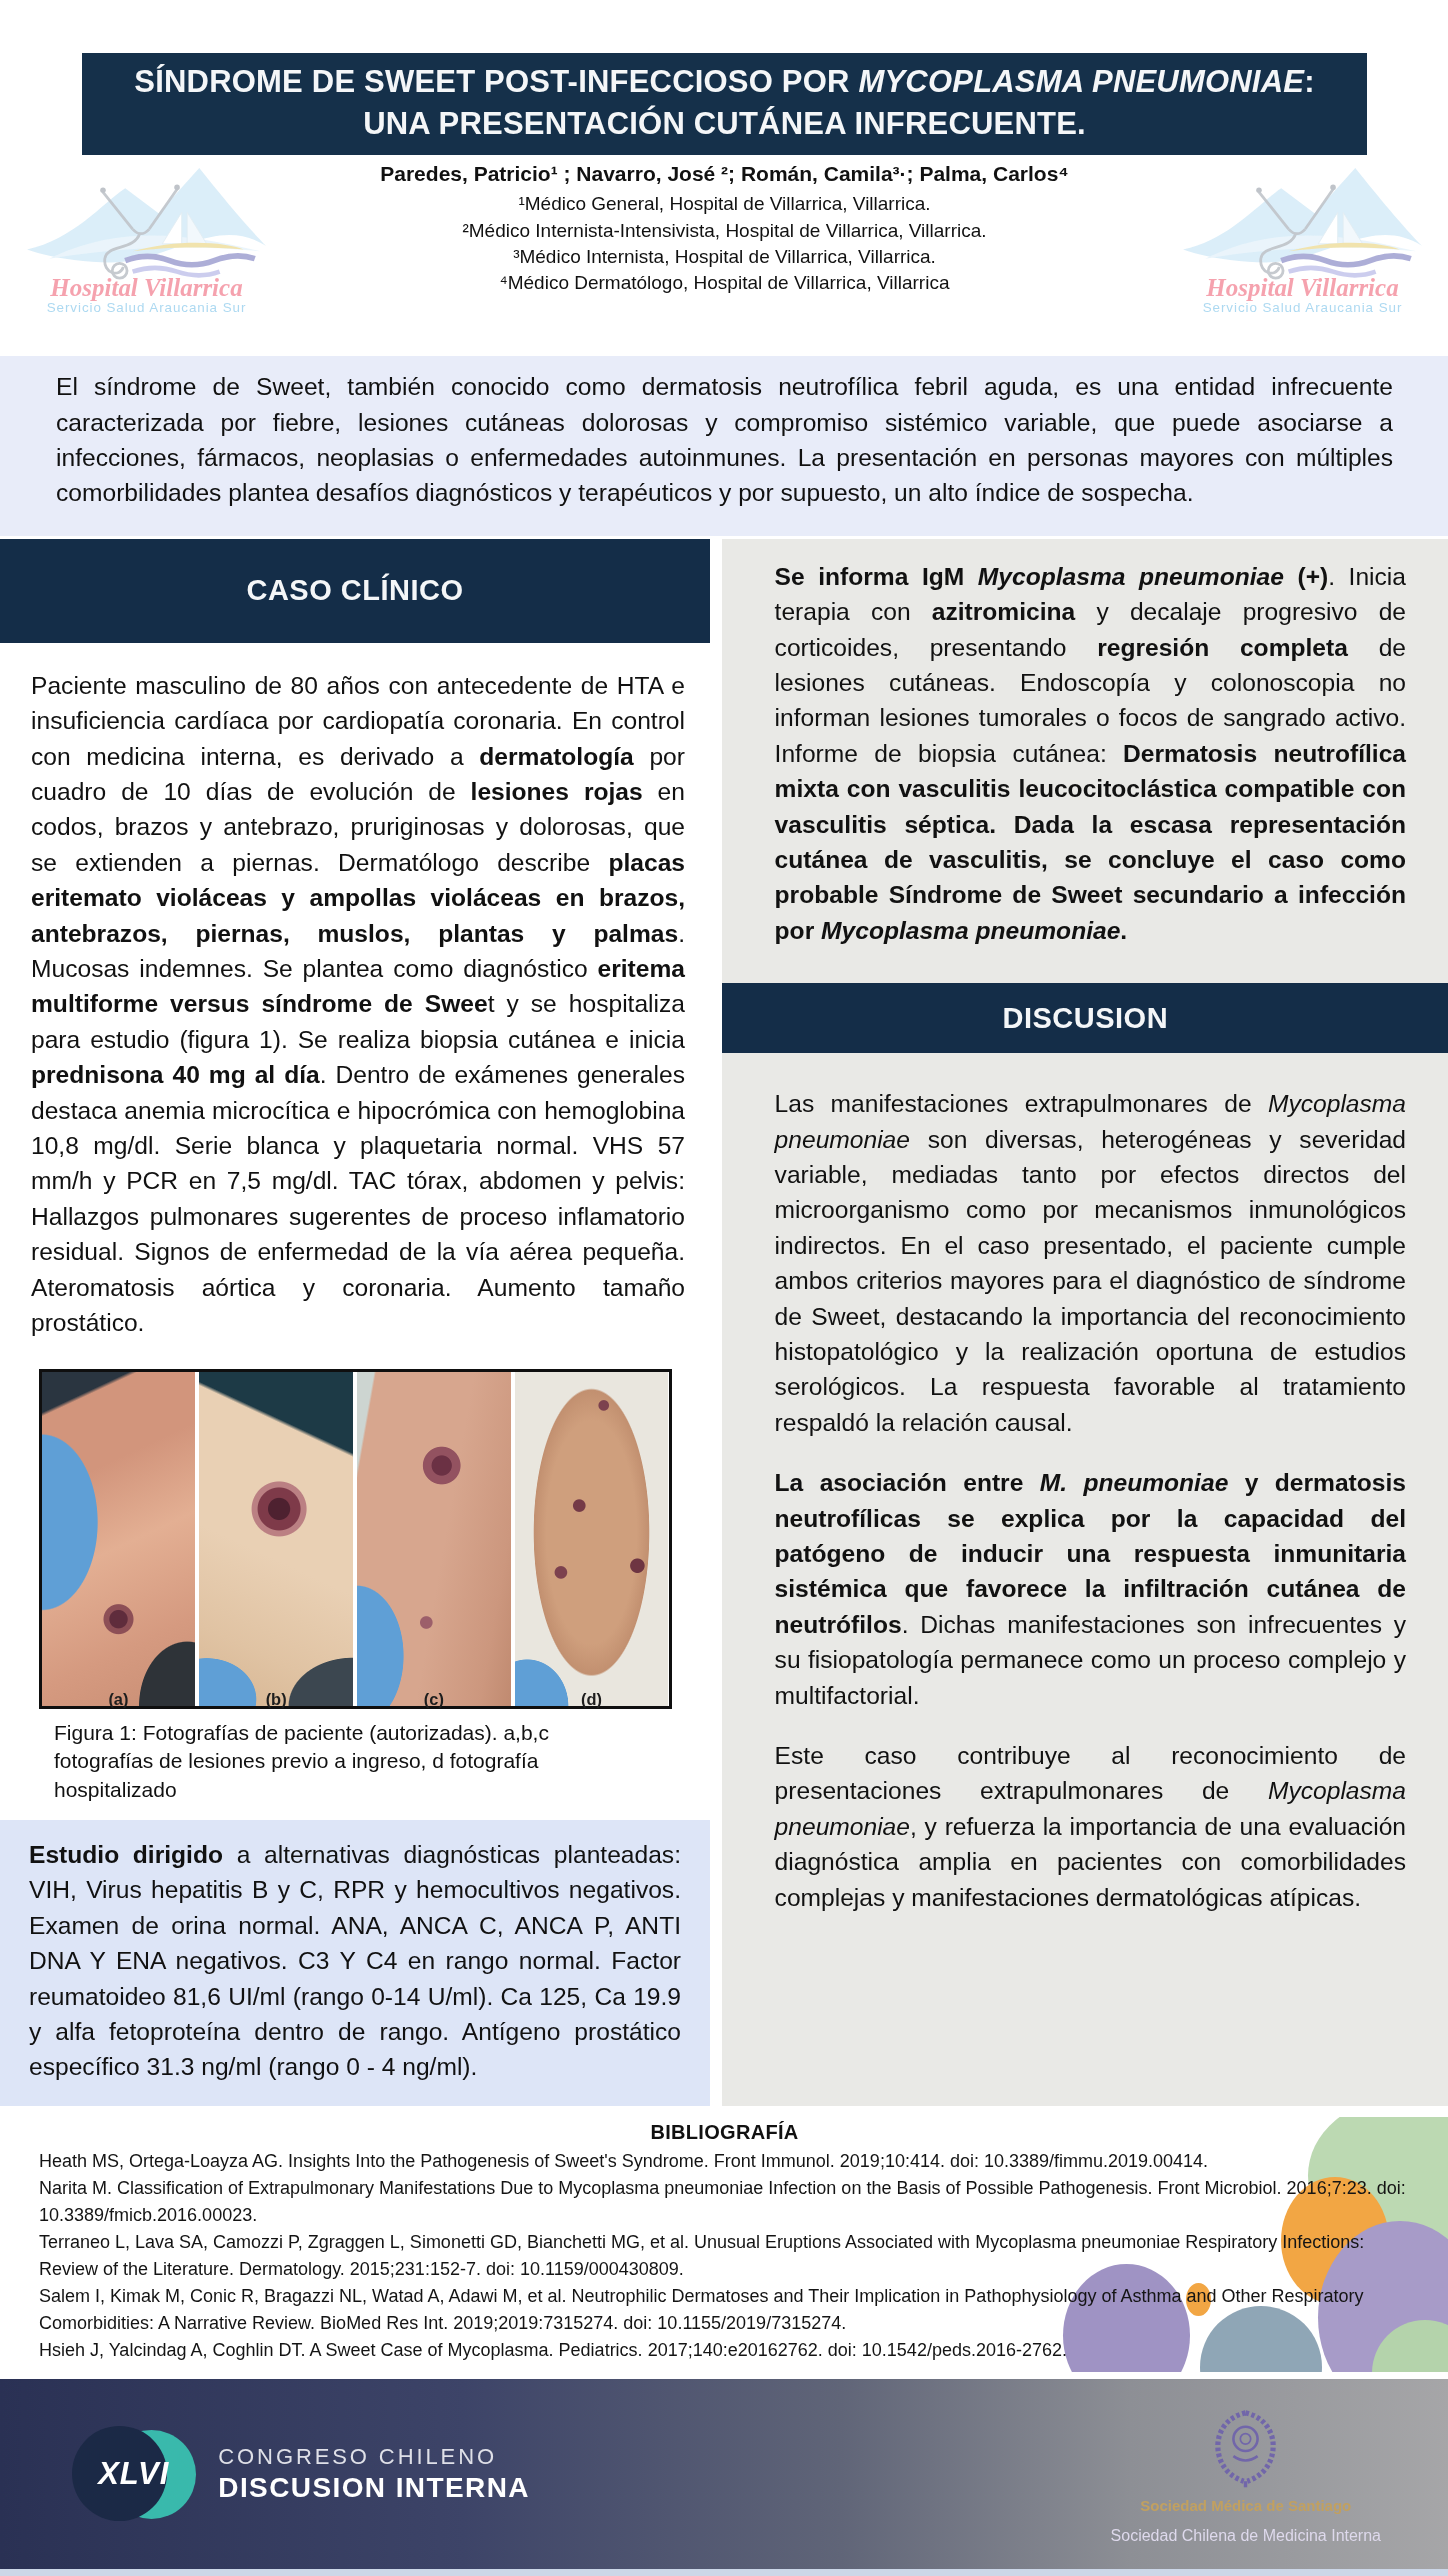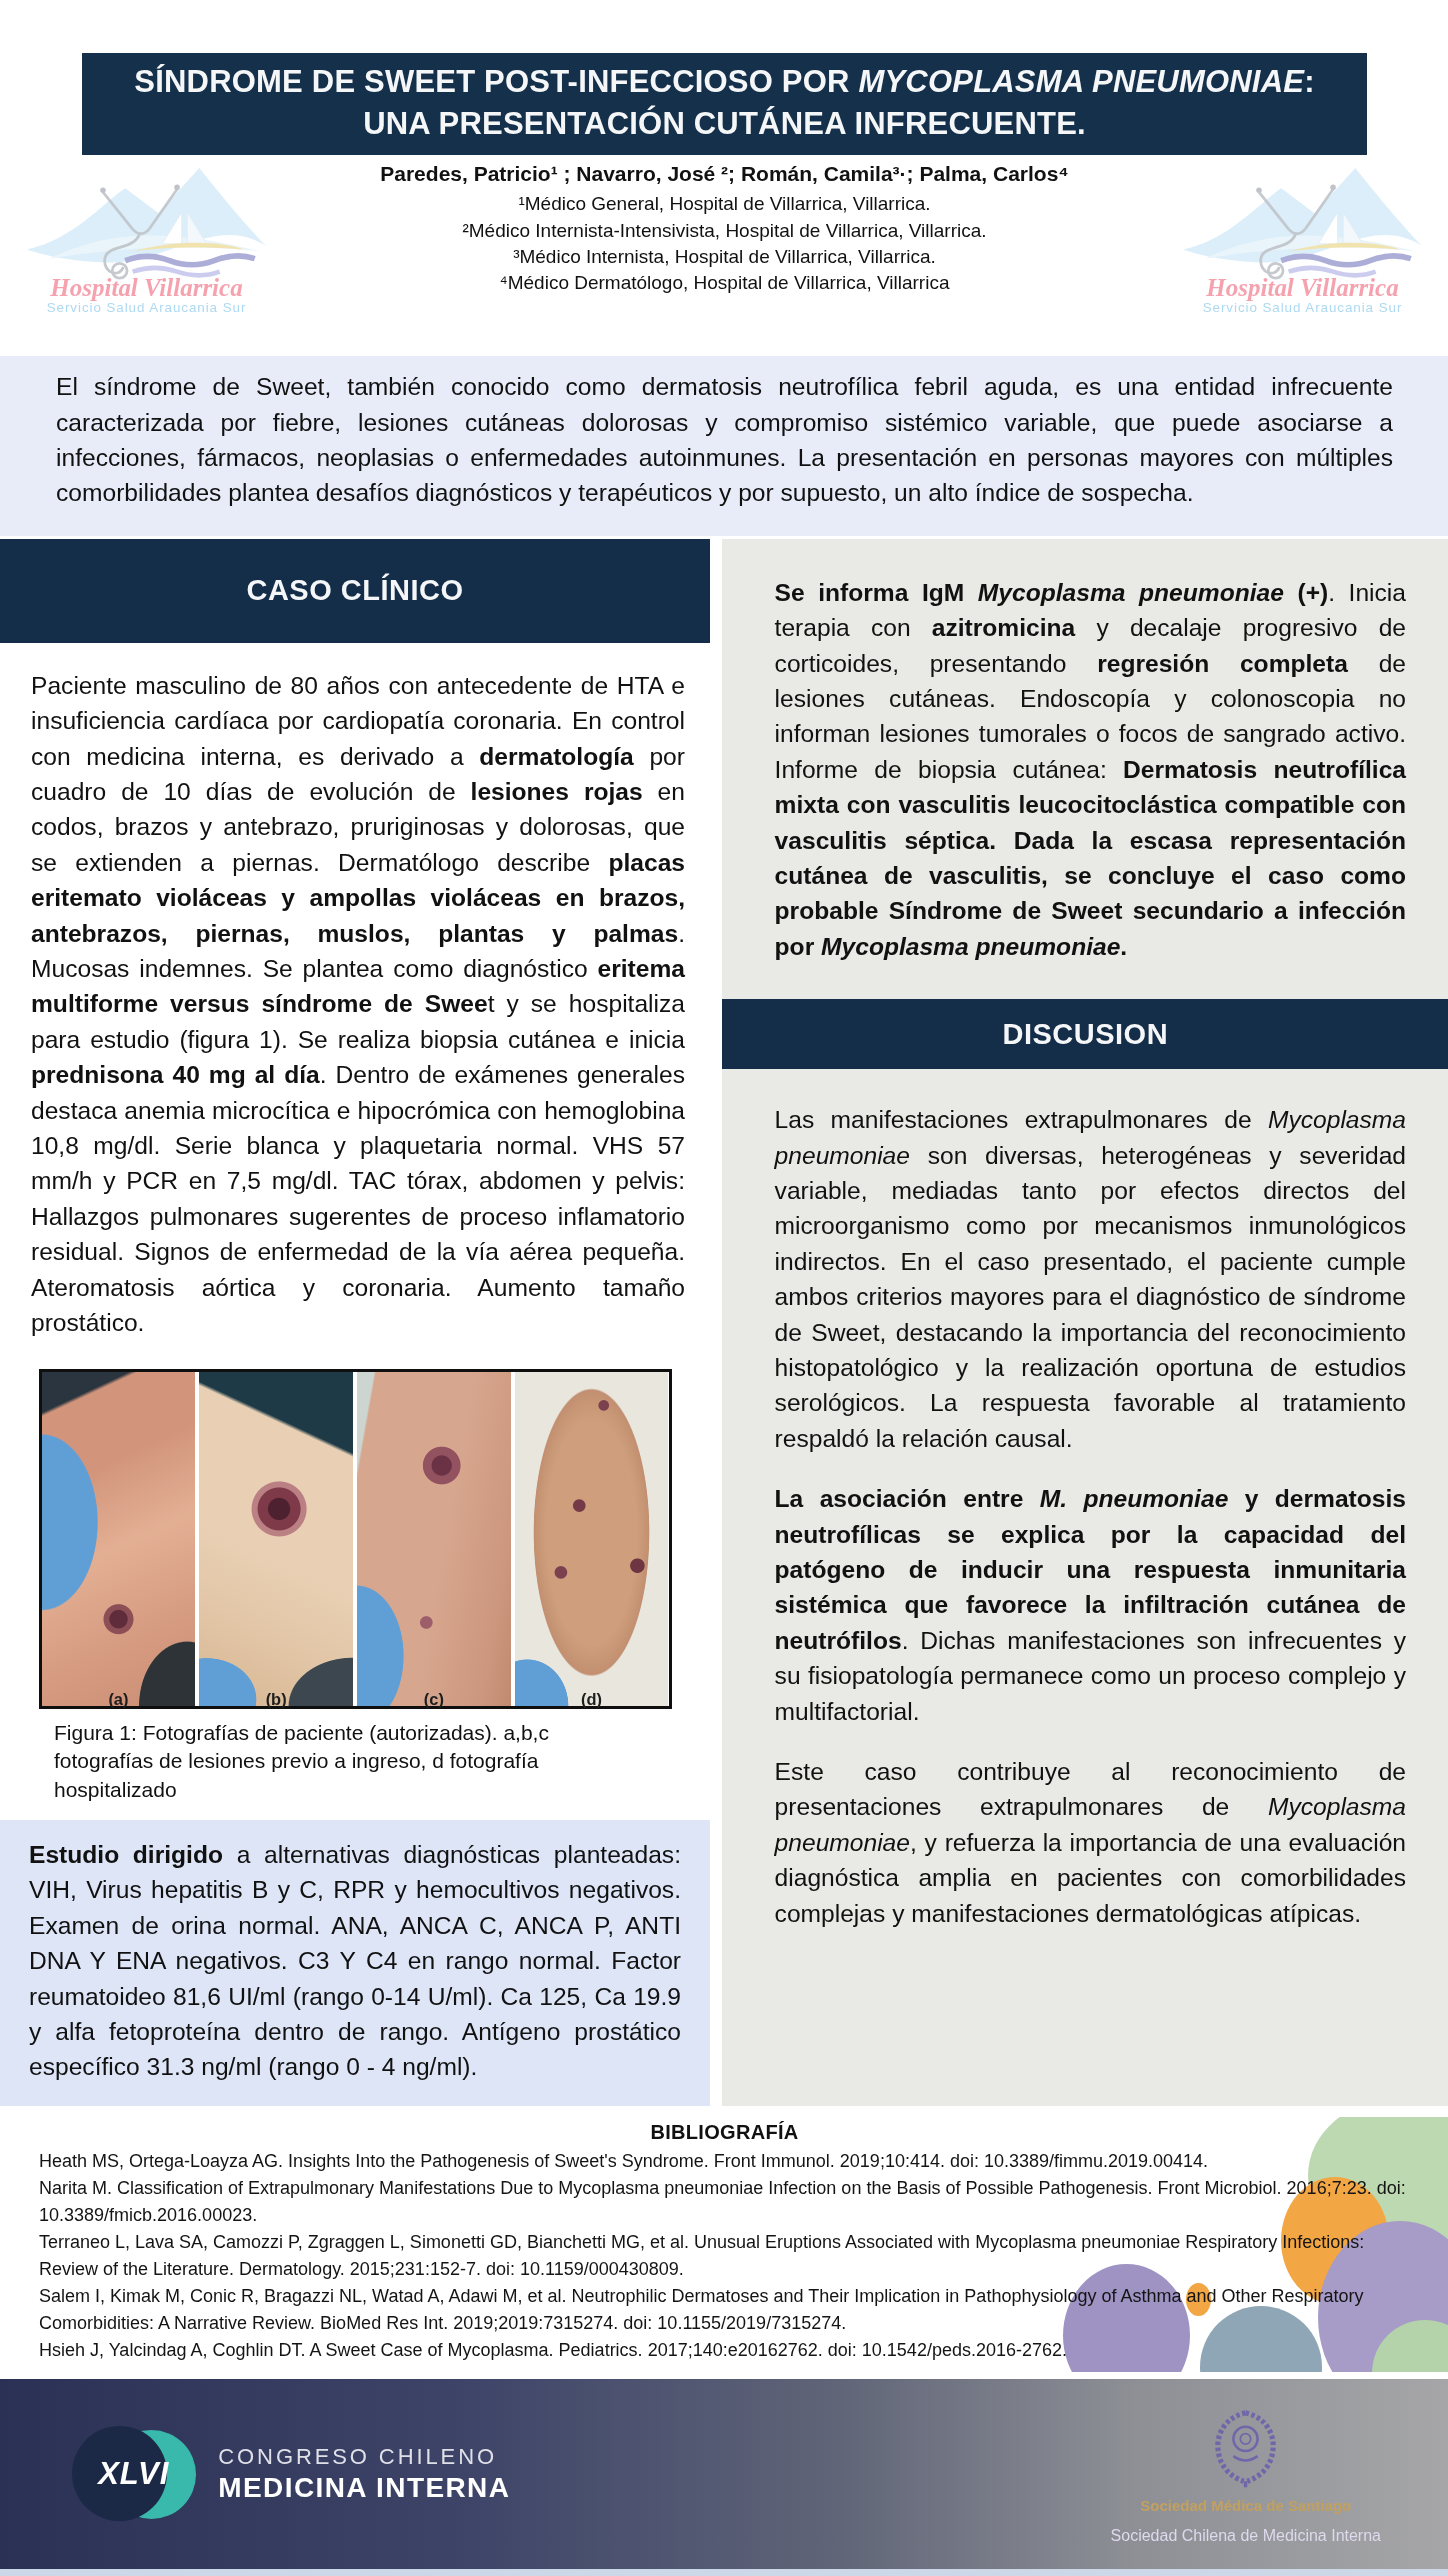--- a/index.html
+++ b/index.html
@@ -40,21 +40,21 @@
   
   .columns { display:flex; gap:11.6px; margin-top:2.9px; align-items:stretch; }
   .col-left { width:710px; flex:none; background:#ffffff; }
   .col-right { flex:1; background:#e9e9e6; padding-bottom:23px; }
   .band {
     background:#142d48; color:#f4f6f8; text-align:center;
     font-weight:700; font-size:29px; letter-spacing:0.5px;
     height:104px; display:flex; align-items:center; justify-content:center;
   }
   .caso-par { margin:25px 25px 0 31px; }
-  .right-par1 { margin:36px 43px 0 53px; }
+  .right-par1 { margin:20px 43px 0 53px; }
   .disc-band { margin-top:35px; height:70px; }
   .disc-par { margin:33px 43px 0 53px; }
   .disc-par + .disc-par { margin-top:25px; }
   
   .figure {
     margin:29px auto 0 auto; width:633px; height:340px;
     border:3.9px solid #0f0f0f; background:#ffffff;
     display:flex; gap:3.9px;
   }
   .ph { position:relative; flex:1; }
@@ -253,21 +253,21 @@
 
 <div class="footer">
   <div class="congress">
     <div class="xlvi-mark">
       <div class="xlvi-teal"></div>
       <div class="xlvi-navy"></div>
       <div class="xlvi-roman">XLVI</div>
     </div>
     <div class="congress-text">
       <div class="l1">CONGRESO CHILENO</div>
-      <div class="l2">MEDICINA INTERNA</div>
+      <div class="l2">DISCUSION INTERNA</div>
     </div>
   </div>
   <div class="society">
     <svg viewBox="0 0 96 100" width="83" height="87">
       <g stroke="#7166aa" fill="none">
         <path d="M48,10 C28,14 16,30 16,48 C16,70 30,84 46,89" stroke-width="6" stroke-dasharray="4 3"></path>
         <path d="M48,10 C68,14 80,30 80,48 C80,70 66,84 50,89" stroke-width="6" stroke-dasharray="4 3"></path>
         <circle cx="48" cy="40" r="14" stroke-width="3"></circle>
         <circle cx="48" cy="40" r="6" stroke-width="2"></circle>
         <path d="M34,60 Q48,70 62,60" stroke-width="3"></path>

